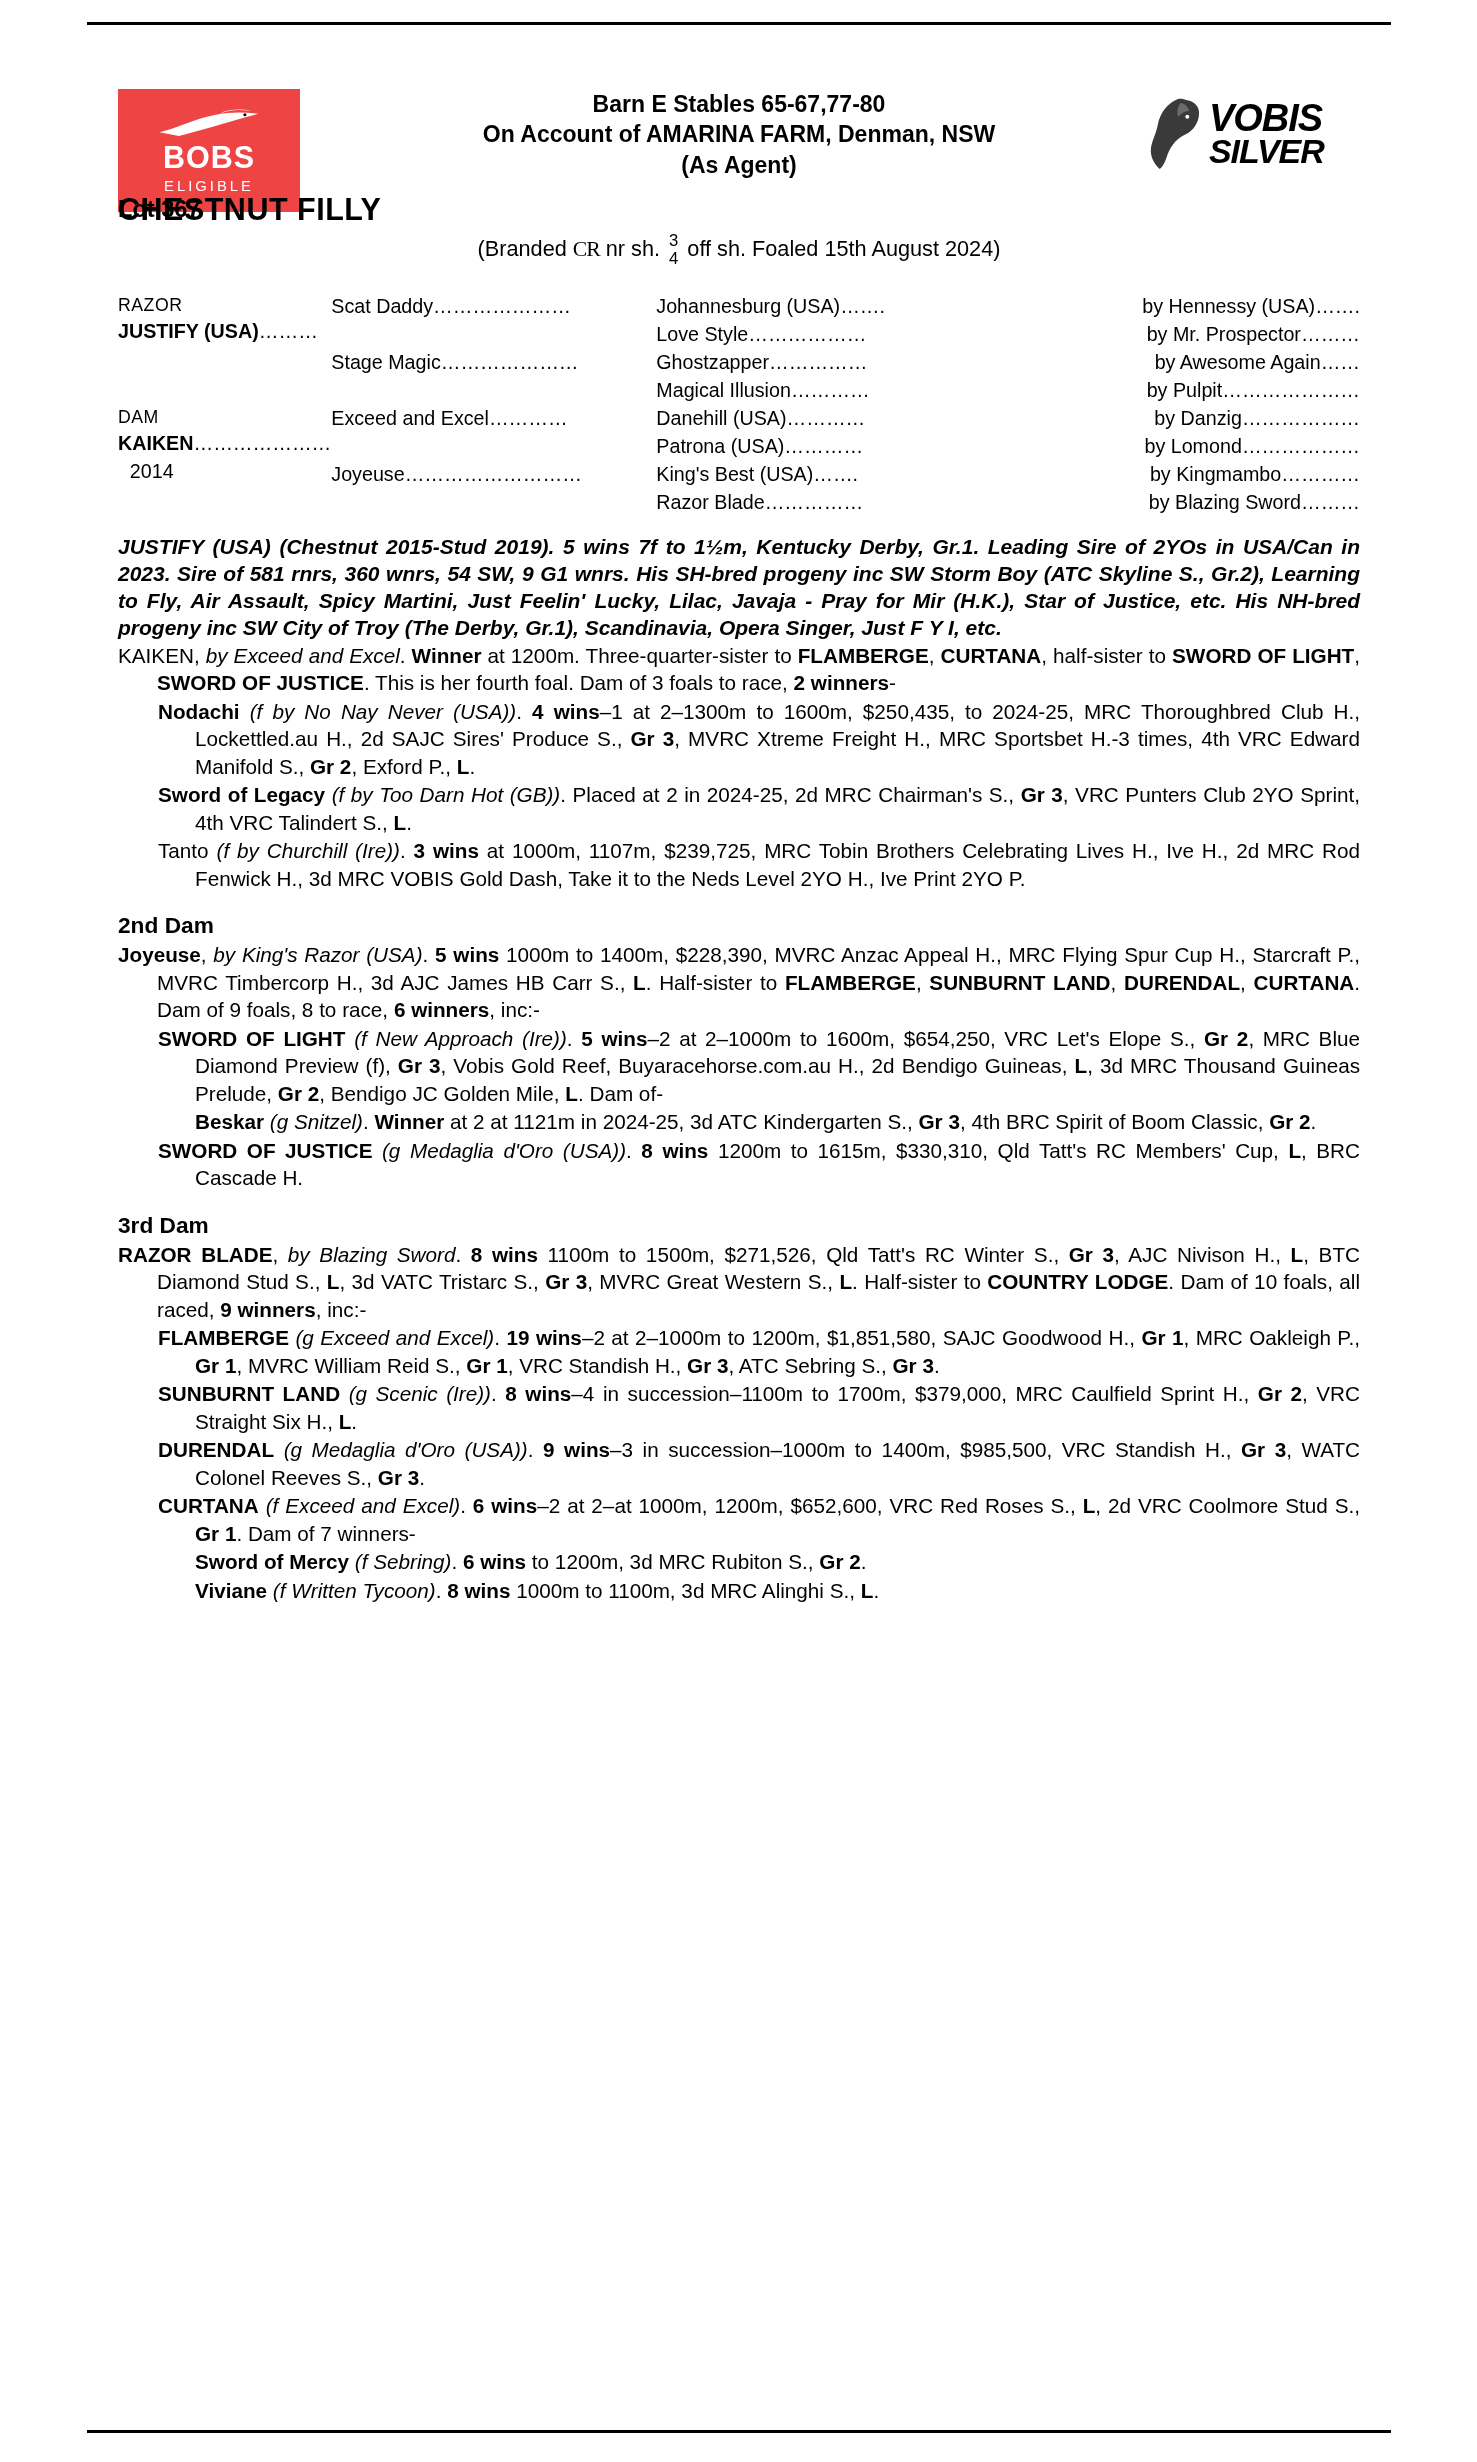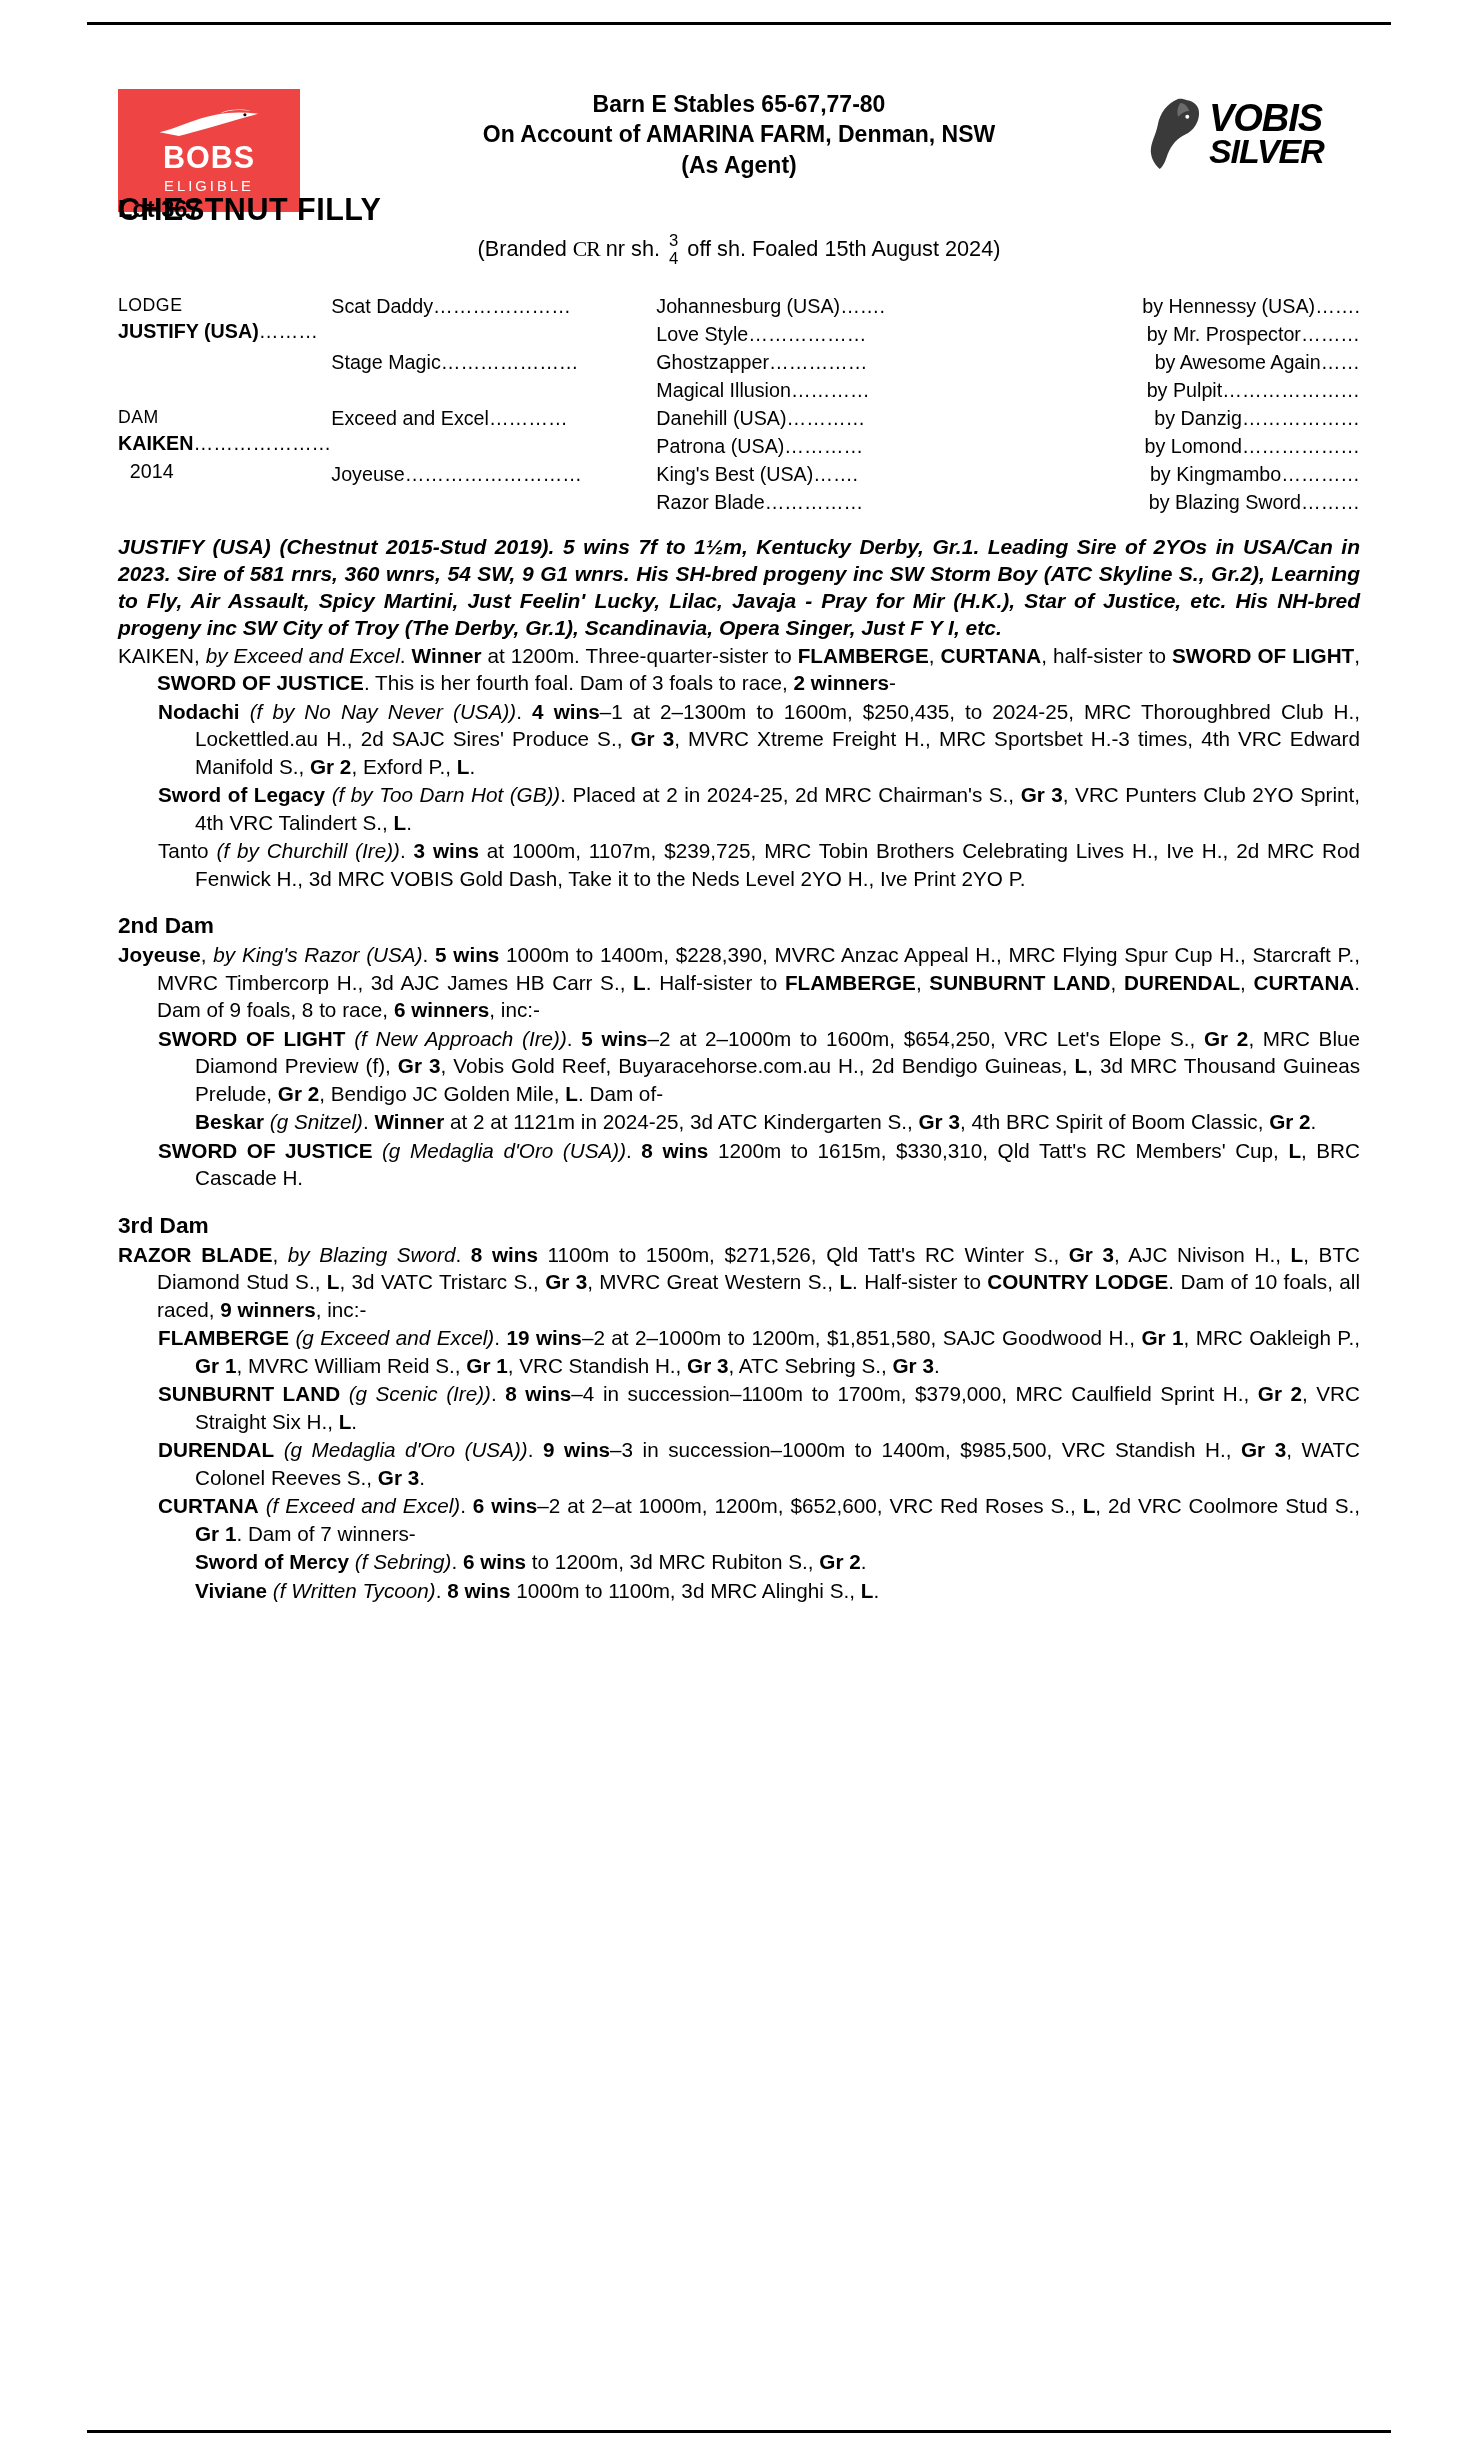--- a/index.html
+++ b/index.html
@@ -137,21 +137,21 @@
         </span>
         <span>off sh. Foaled 15th August 2024)</span>
       </div>
     </div>
 
     <div class="ped">
       <table>
         <tbody>
             <tr>
           <td class="c1" rowspan="2">
-            <div class="smallcap">LODGE</div>
+            <div class="smallcap">RAZOR</div>
             <div>
               <span class="bold">JUSTIFY (USA)</span><span class="dots">………</span>
             </div>
           </td>
           <td class="c2">
             <span>Scat Daddy</span><span class="dots">…………………</span>
           </td>
           <td class="c3">
             <div class="gp">
               <span class="a">Johannesburg (USA)</span>

